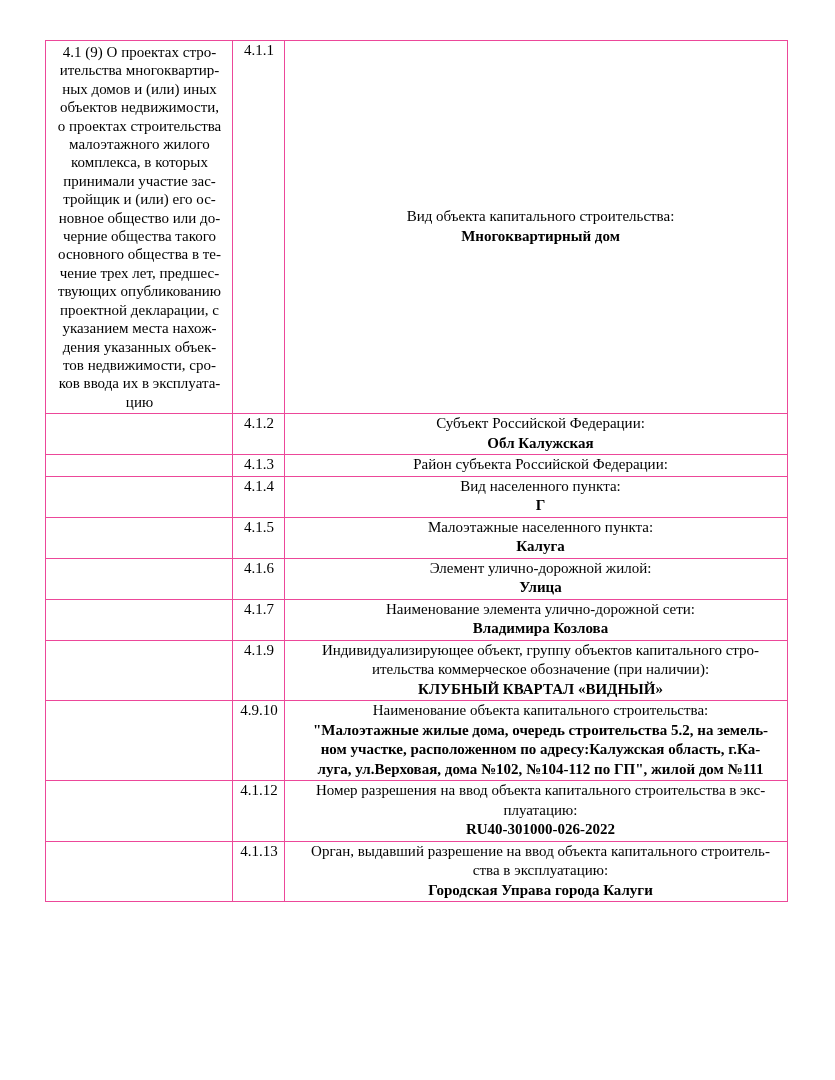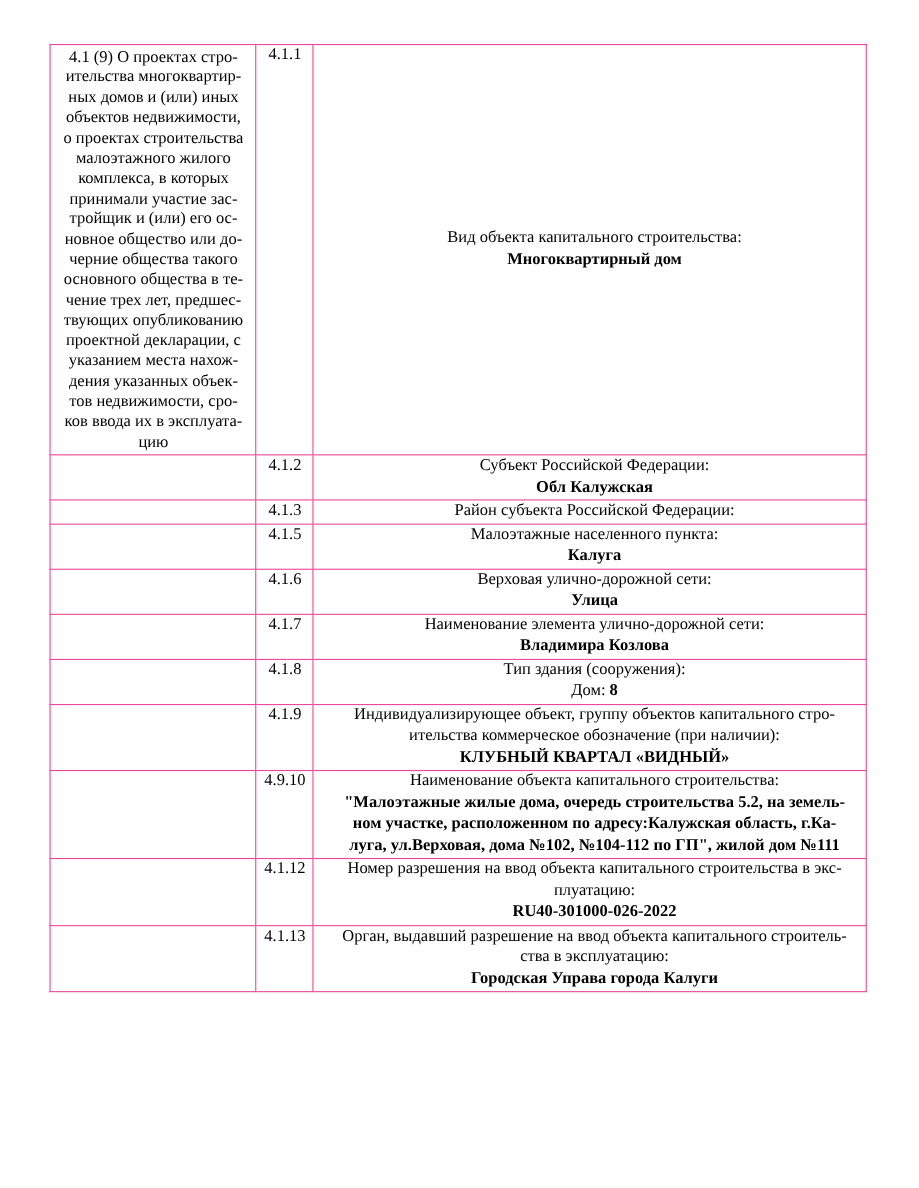--- a/index.html
+++ b/index.html
@@ -97,56 +97,56 @@
       </tr>
 
       <tr>
         <td class="desc"></td>
         <td class="num">4.1.3</td>
         <td class="val">
           <div class="field-label">Район субъекта Российской Федерации:</div>
         </td>
       </tr>
 
+      <tr>
+        <td class="desc"></td>
+        <td class="num">4.1.4</td>
+        <td class="val">
+          <div class="field-label">Вид населенного пункта:</div>
+          <div class="field-value"><span class="bold">Г</span></div>
+        </td>
+      </tr>
 
       <tr>
         <td class="desc"></td>
         <td class="num">4.1.5</td>
         <td class="val">
           <div class="field-label">Малоэтажные населенного пункта:</div>
           <div class="field-value"><span class="bold">Калуга</span></div>
         </td>
       </tr>
 
       <tr>
         <td class="desc"></td>
         <td class="num">4.1.6</td>
         <td class="val">
-          <div class="field-label">Верховая улично-дорожной сети:</div>
+          <div class="field-label">Элемент улично-дорожной жилой:</div>
           <div class="field-value"><span class="bold">Улица</span></div>
         </td>
       </tr>
 
       <tr>
         <td class="desc"></td>
         <td class="num">4.1.7</td>
         <td class="val">
           <div class="field-label">Наименование элемента улично-дорожной сети:</div>
           <div class="field-value"><span class="bold">Владимира Козлова</span></div>
         </td>
       </tr>
 
-      <tr>
-        <td class="desc"></td>
-        <td class="num">4.1.8</td>
-        <td class="val">
-          <div class="field-label">Тип здания (сооружения):</div>
-          <div class="field-value"><span>Дом: </span><span class="bold">8</span></div>
-        </td>
-      </tr>
 
       <tr>
         <td class="desc"></td>
         <td class="num">4.1.9</td>
         <td class="val">
           <div class="field-label">Индивидуализирующее объект, группу объектов капитального стро-
 ительства коммерческое обозначение (при наличии):</div>
           <div class="field-value"><span class="bold">КЛУБНЫЙ КВАРТАЛ «ВИДНЫЙ»</span></div>
         </td>
       </tr>

